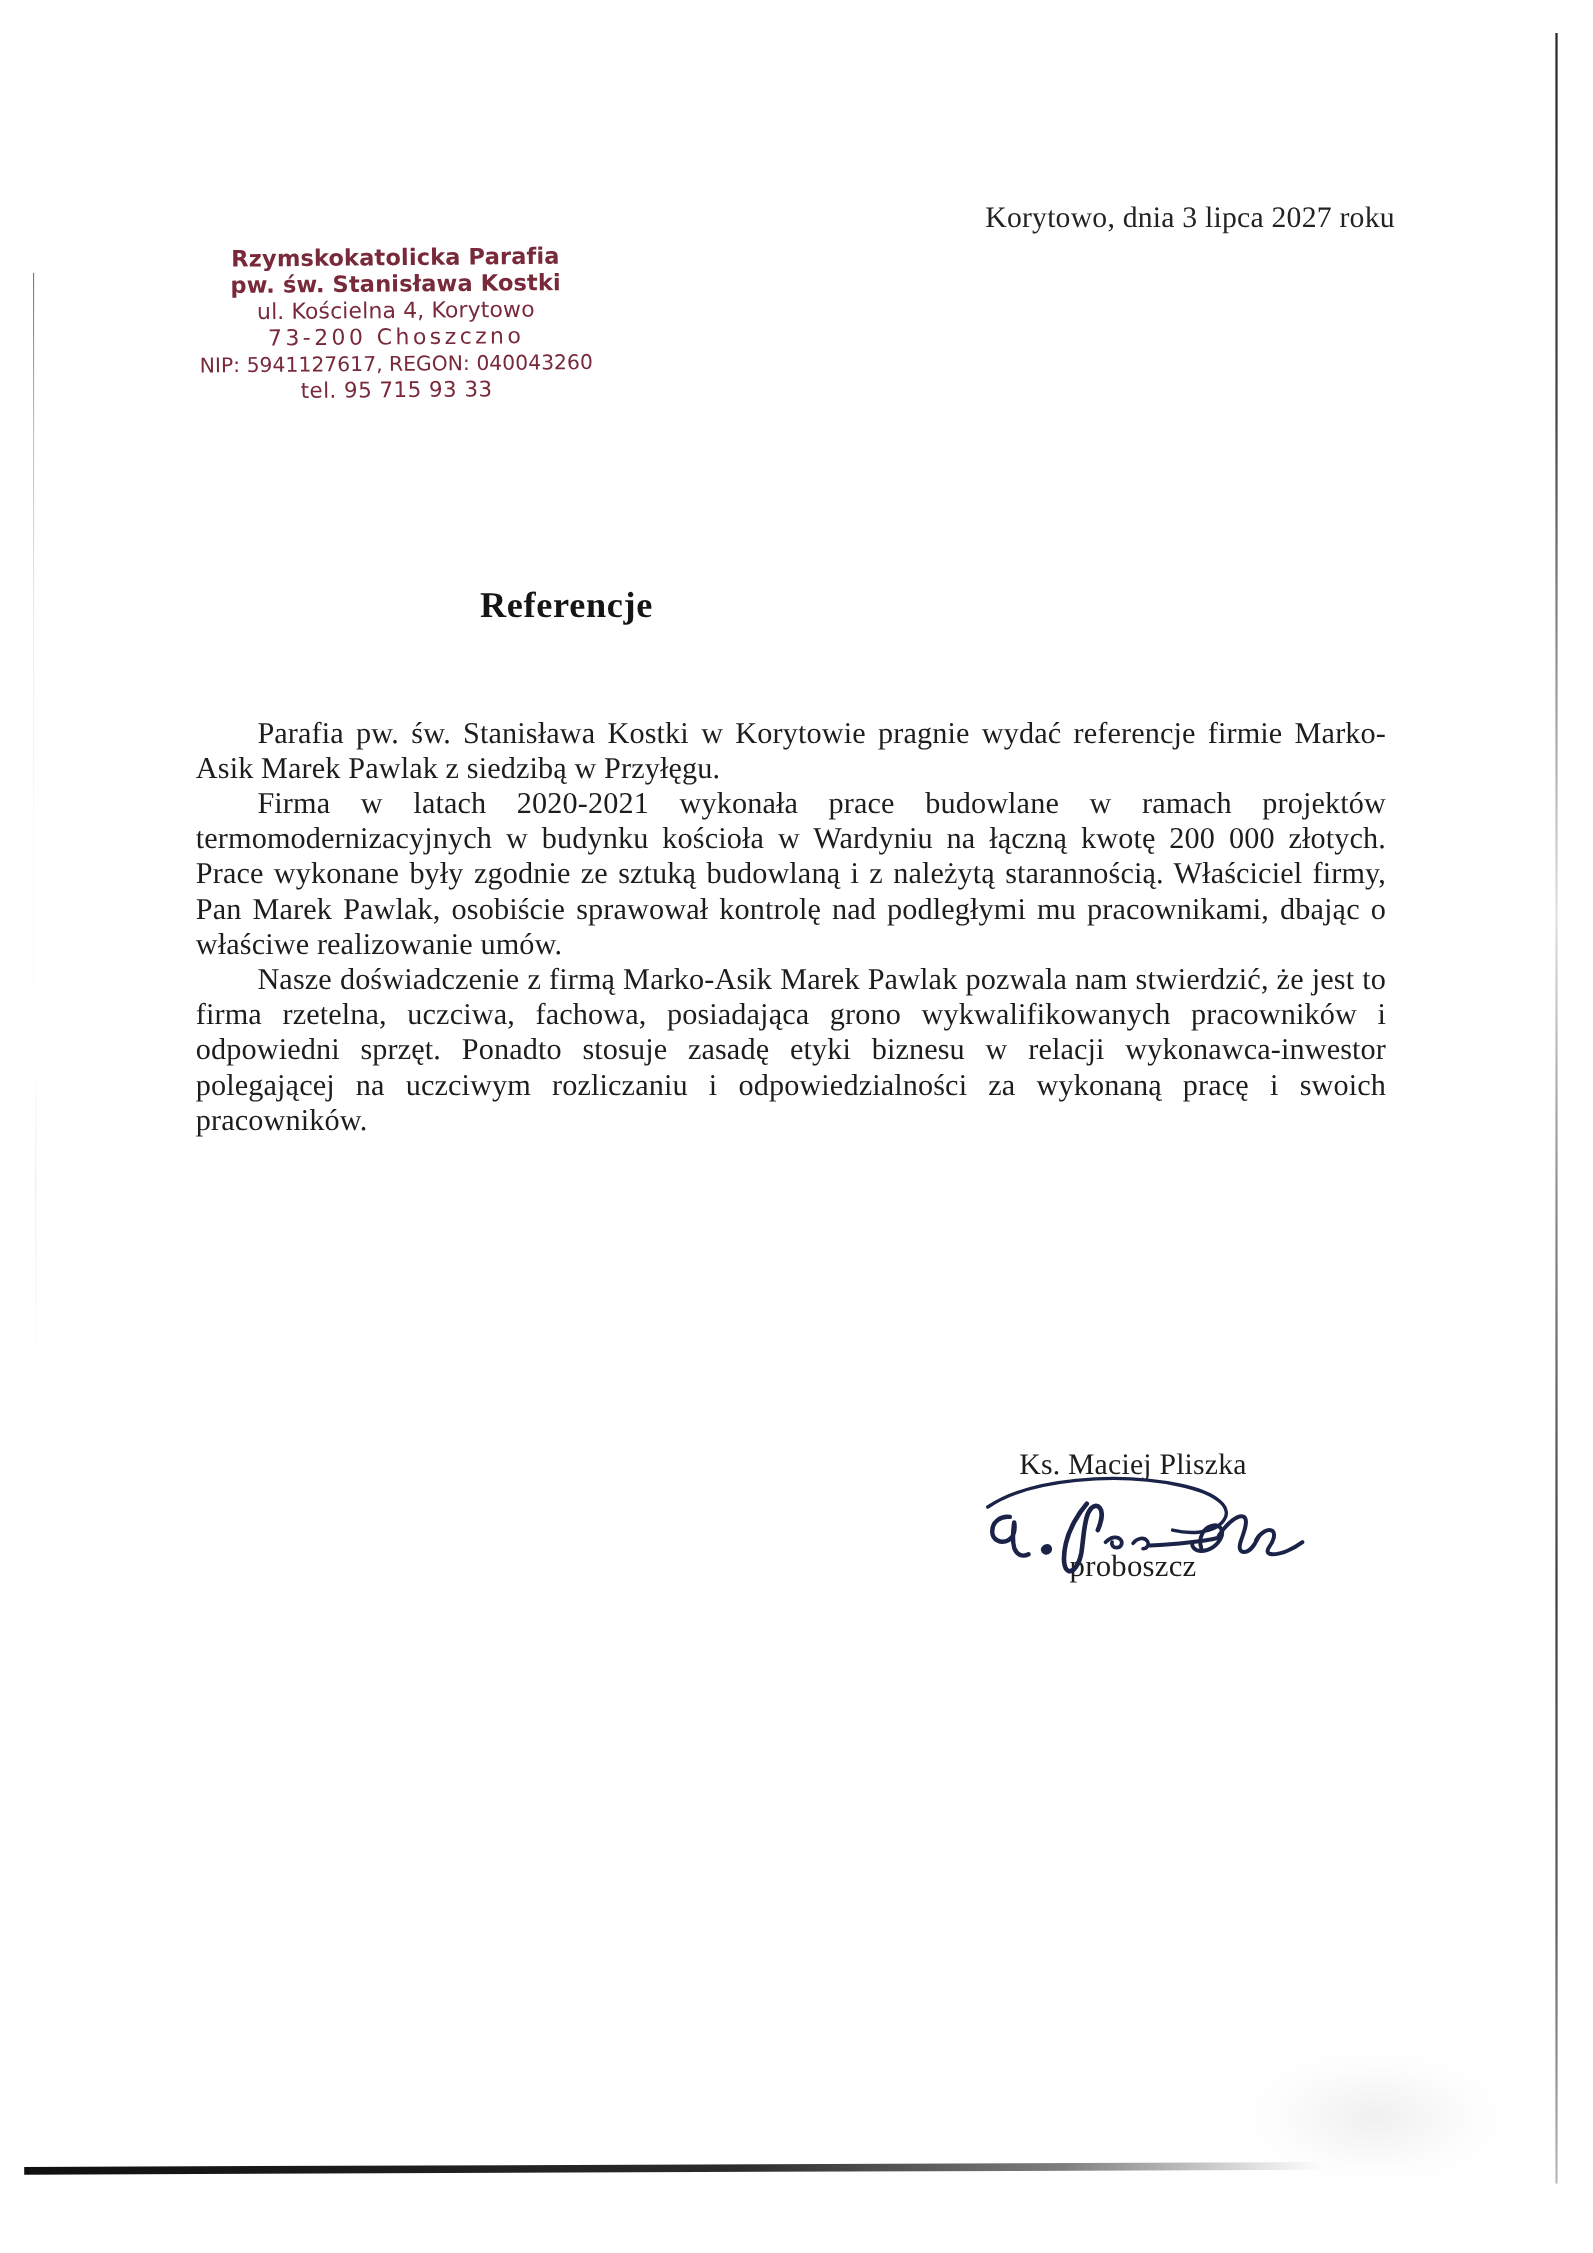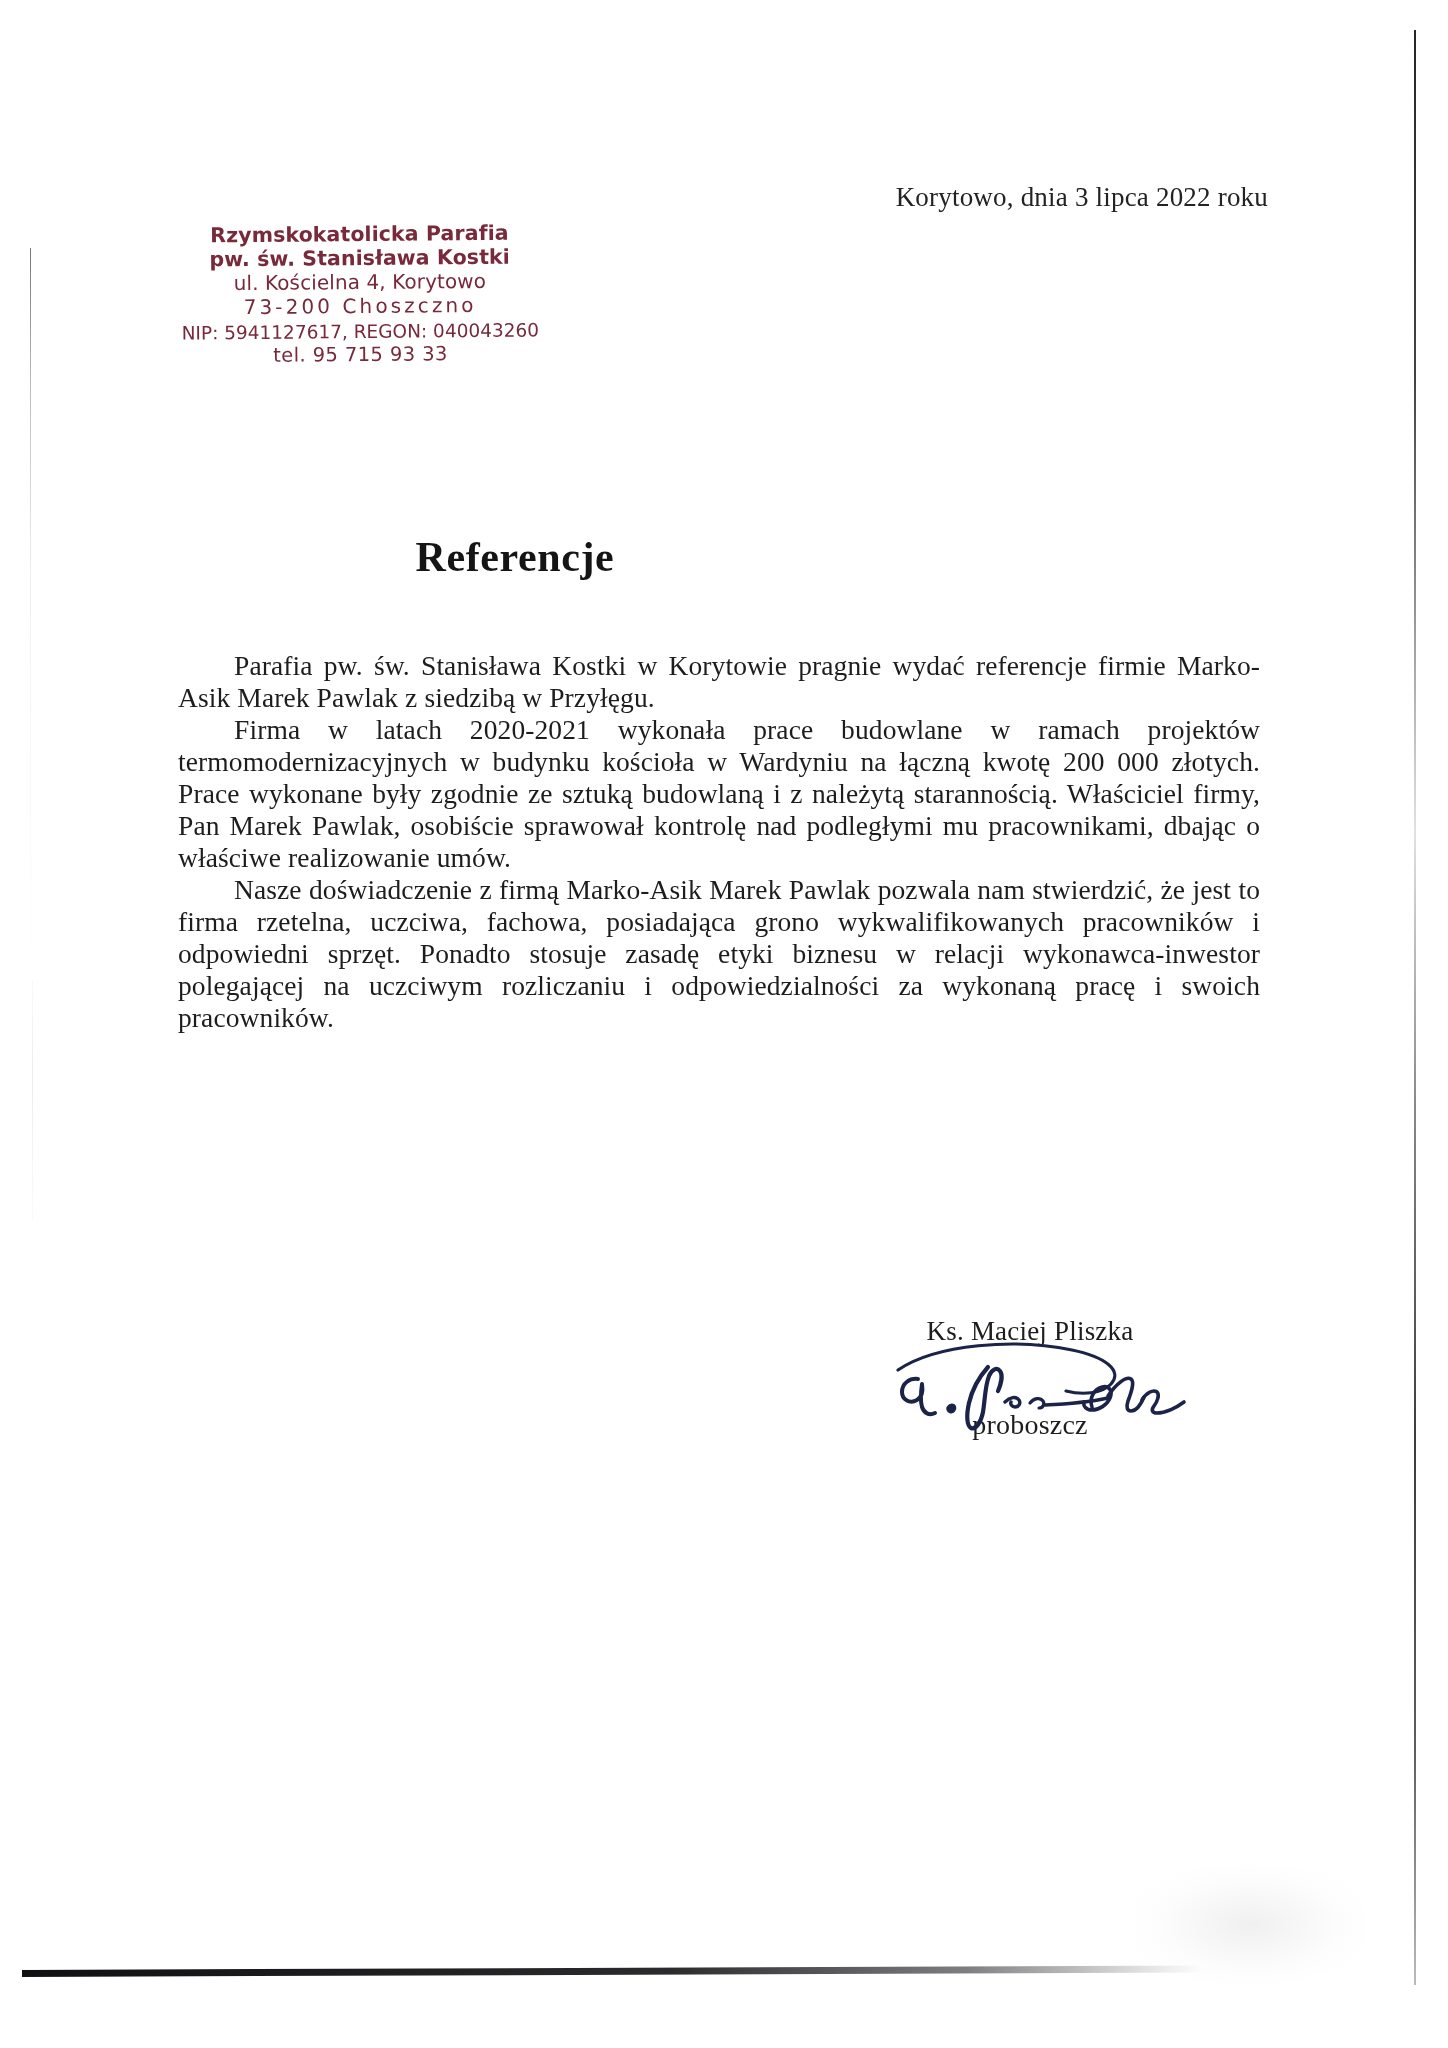--- a/index.html
+++ b/index.html
@@ -151,21 +151,21 @@
     white-space: nowrap;
   }
 
   
   .doc-title {
     position: absolute;
     left: 0;
     top: 533px;
     width: 1030px;
     text-align: center;
-    font-size: 42px;
+    font-size: 33px;
     font-weight: bold;
     letter-spacing: 0.6px;
     color: #151515;
   }
 
   
   .body-text {
     position: absolute;
     left: 178px;
     top: 650px;
@@ -218,21 +218,21 @@
 <body>
 
 <div class="page">
 
   <div class="scan-edge-right"></div>
   <div class="scan-edge-left"></div>
   <div class="scan-edge-left2"></div>
   <div class="scan-smudge-tr"></div>
   <div class="scan-edge-bottom"></div>
 
-  <div class="date-line">Korytowo, dnia 3 lipca 2022 roku</div>
+  <div class="date-line">Korytowo, dnia 3 lipca 2027 roku</div>
 
   <div class="stamp">
     <div class="s1">Rzymskokatolicka Parafia</div>
     <div class="s2">pw. św. Stanisława Kostki</div>
     <div class="s3">ul. Kościelna 4, Korytowo</div>
     <div class="s4">73-200 Choszczno</div>
     <div class="s5">NIP: 5941127617, REGON: 040043260</div>
     <div class="s6">tel. 95 715 93 33</div>
   </div>
 

